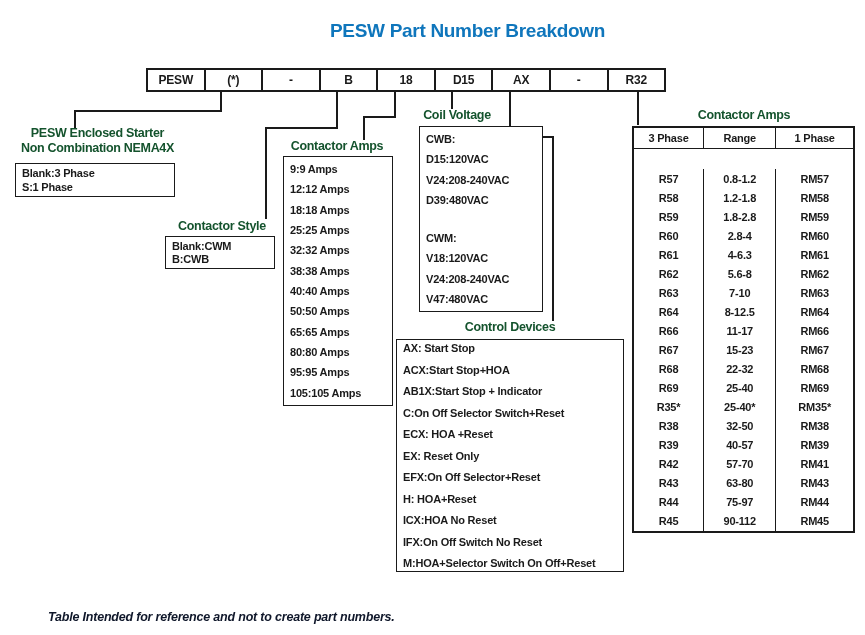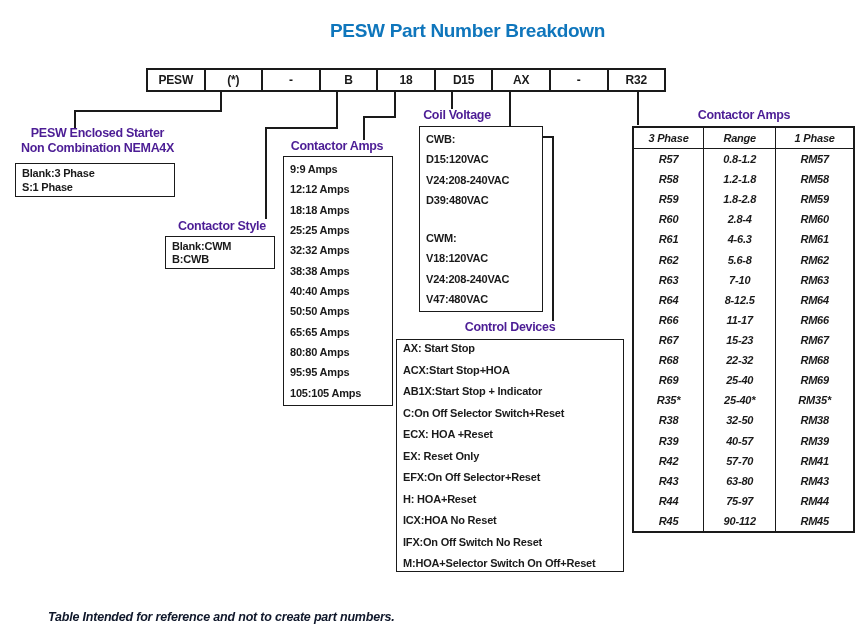--- a/index.html
+++ b/index.html
@@ -17,33 +17,33 @@
              font-size:12px; font-weight:bold; letter-spacing:-0.2px; border-left:2px solid #1a1a1a; }
   .pn-cell:first-child { border-left:none; }
 
   
   .line { position:absolute; background:#1a1a1a; }
   .v { width:2px; }
   .h { height:2px; }
 
   
   .grp-head { position:absolute; text-align:center; font-size:12.5px; font-weight:bold;
-              letter-spacing:-0.3px; line-height:15px; color:#4c1d95; }
+              letter-spacing:-0.3px; line-height:15px; color:#14532d; }
 
   
   .opt-box { position:absolute; border:1.5px solid #1a1a1a; background:#fff;
              display:flex; flex-direction:column; justify-content:space-around;
              padding:2px 6px; }
   .opt { font-size:11px; font-weight:bold; letter-spacing:-0.2px; white-space:nowrap;
          display:flex; align-items:center; min-height:10px; }
 
   
   .amps-table { position:absolute; left:632px; top:126px; width:223px; height:407px;
                 border:2px solid #1a1a1a; display:flex; flex-direction:column; background:#fff; }
-  .tr { display:grid; grid-template-columns:32fr 33fr 35fr; flex:1;font-style:italic; }
+  .tr { display:grid; grid-template-columns:32fr 33fr 35fr; flex:1; }
   .tr.head { border-bottom:1.5px solid #1a1a1a; flex:0 0 21px; }
   .td { display:flex; align-items:center; justify-content:center; font-size:11px;
         font-weight:bold; letter-spacing:-0.2px; border-right:1.5px solid #1a1a1a; }
   .td:last-child { border-right:none; }
 
   .footnote { position:absolute; left:48px; top:610px; font-size:12.5px; font-weight:bold;
               font-style:italic; letter-spacing:-0.2px; color:#0f172a; }
 </style>
 </head>
 <body>
@@ -156,21 +156,21 @@
       <div class="opt">M:HOA+Selector Switch On Off+Reset</div>
     </div>
 
   <div class="grp-head" style="left:664px; top:108px; width:160px;">Contactor Amps</div>
   <div class="amps-table">
     <div class="tr head">
       <div class="td">3 Phase</div>
       <div class="td">Range</div>
       <div class="td">1 Phase</div>
     </div>
-    <div style="display:flex; flex-direction:column; flex:1;">
+    <div style="display:flex; flex-direction:column; flex:1;margin-top:20px;">
 
     <div class="tr">
         <div class="td">R57</div>
         <div class="td">0.8-1.2</div>
         <div class="td">RM57</div>
       </div>
         <div class="tr">
         <div class="td">R58</div>
         <div class="td">1.2-1.8</div>
         <div class="td">RM58</div>

